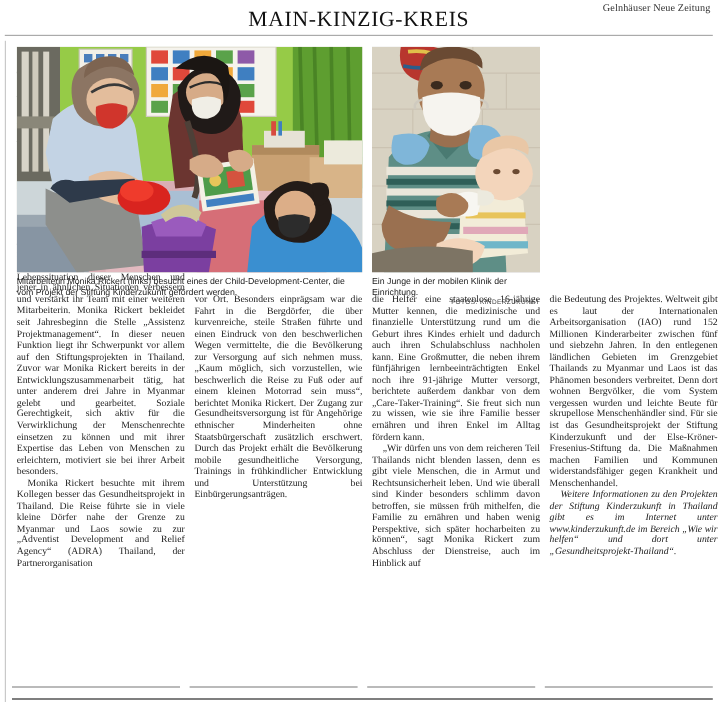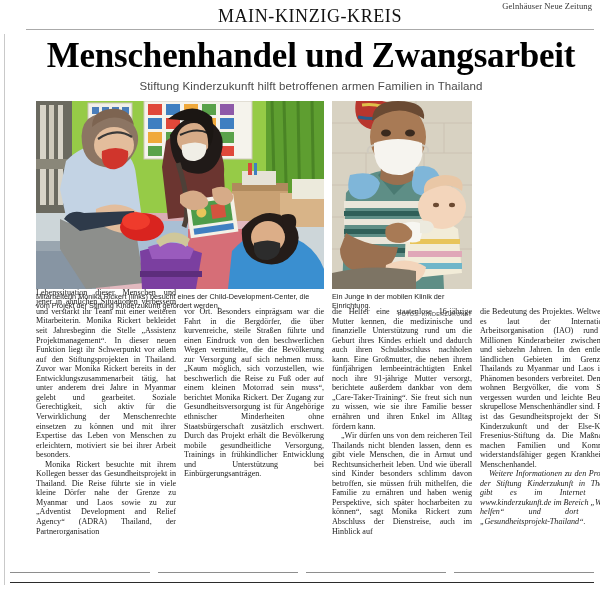--- a/index.html
+++ b/index.html
@@ -13,21 +13,21 @@
     overflow: hidden;
     font-family: "Liberation Serif", serif;
     color: #1a1a1a;
     position: relative;
   }
   .page {
     position: relative;
     width: 600px;
     height: 593px;
     box-sizing: border-box;
-    padding: 0 6px 0 26px;
+    padding: 0 6px 0 4px;
   }
 
   
   .masthead {
     position: relative;
     height: 30px;
   }
   .masthead-section {
     position: absolute;
     left: 0; right: 0;
@@ -200,24 +200,20 @@
 <div class="page">
 
   <div class="left-rail"></div>
 
   <div class="masthead">
     <div class="masthead-section">MAIN-KINZIG-KREIS</div>
     <div class="masthead-paper">Gelnhäuser Neue Zeitung</div>
     <div class="masthead-rule"></div>
   </div>
 
-  <div class="headline-wrap">
-    <h1 class="headline">Menschenhandel und Zwangsarbeit</h1>
-    <div class="subheadline">Stiftung Kinderzukunft hilft betroffenen armen Familien in Thailand</div>
-  </div>
 
   <div class="content">
 
     <div class="col">
       <p class="noindent"><span class="lead-label">Main-Kinzig-Kreis</span>
         <span>(re).</span>
         <span>Menschenhandel und Zwangsarbeit sind in Thailand nach wie vor weit verbreitet. Die Not und die Verzweiflung armer Familien werden besonders ausgenutzt. Mit dem falschen Versprechen einer Verbesserung ihrer Lebenssituation werden vor allem Kinder Opfer von Menschenhändlern. Das von der Else-Kröner-Fresenius-Stiftung (EKFS) kofinanzierte Projekt der Stiftung Kinderzukunft bekämpft aktiv die Ursachen von Kinderarbeit und Menschenhandel.</span></p>
 
       <div class="divider"></div>
 

